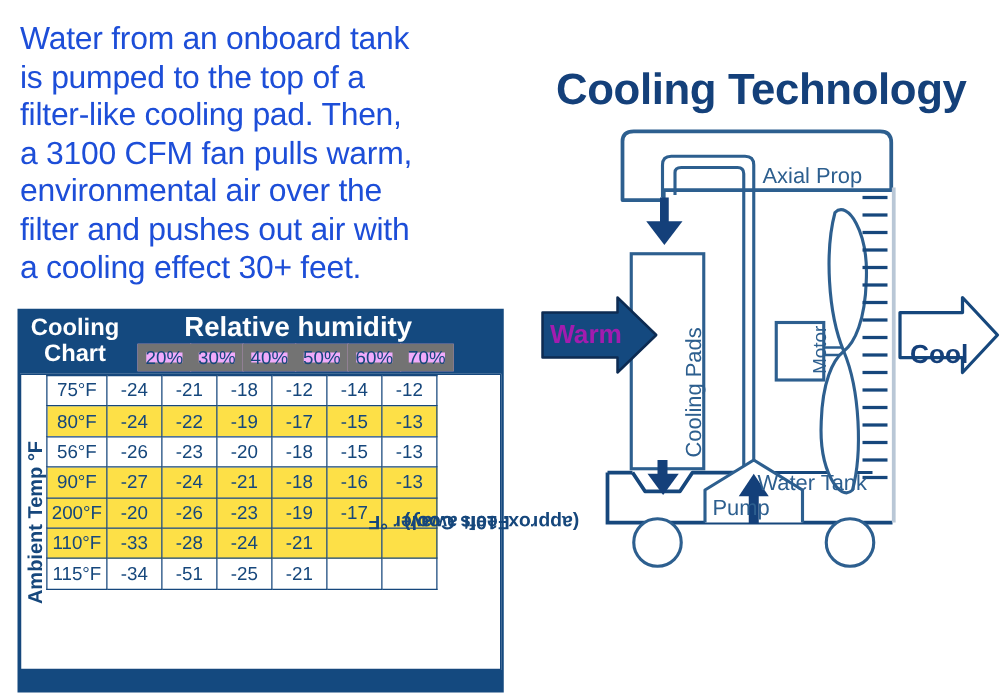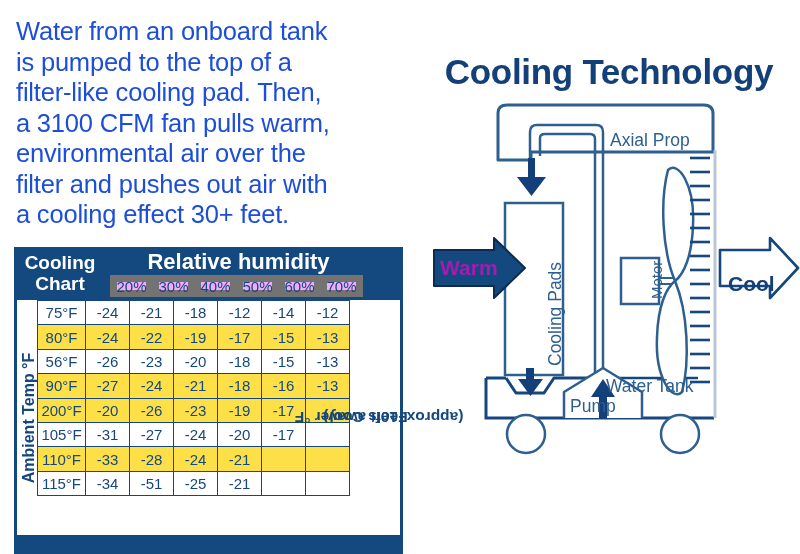--- a/index.html
+++ b/index.html
@@ -181,29 +181,20 @@
                 <td class="val">-18</td>
                 <td class="val">-16</td>
                 <td class="val">-13</td>
               </tr>
               <tr class="alt">
                 <td class="rowlabel">200°F</td>
                 <td class="val">-20</td>
                 <td class="val">-26</td>
                 <td class="val">-23</td>
                 <td class="val">-19</td>
-                <td class="val">-17</td>
-                <td class="val"></td>
-              </tr>
-              <tr>
-                <td class="rowlabel">105°F</td>
-                <td class="val">-31</td>
-                <td class="val">-27</td>
-                <td class="val">-24</td>
-                <td class="val">-20</td>
                 <td class="val">-17</td>
                 <td class="val"></td>
               </tr>
               <tr class="alt">
                 <td class="rowlabel">110°F</td>
                 <td class="val">-33</td>
                 <td class="val">-28</td>
                 <td class="val">-24</td>
                 <td class="val">-21</td>
                 <td class="val"></td>

